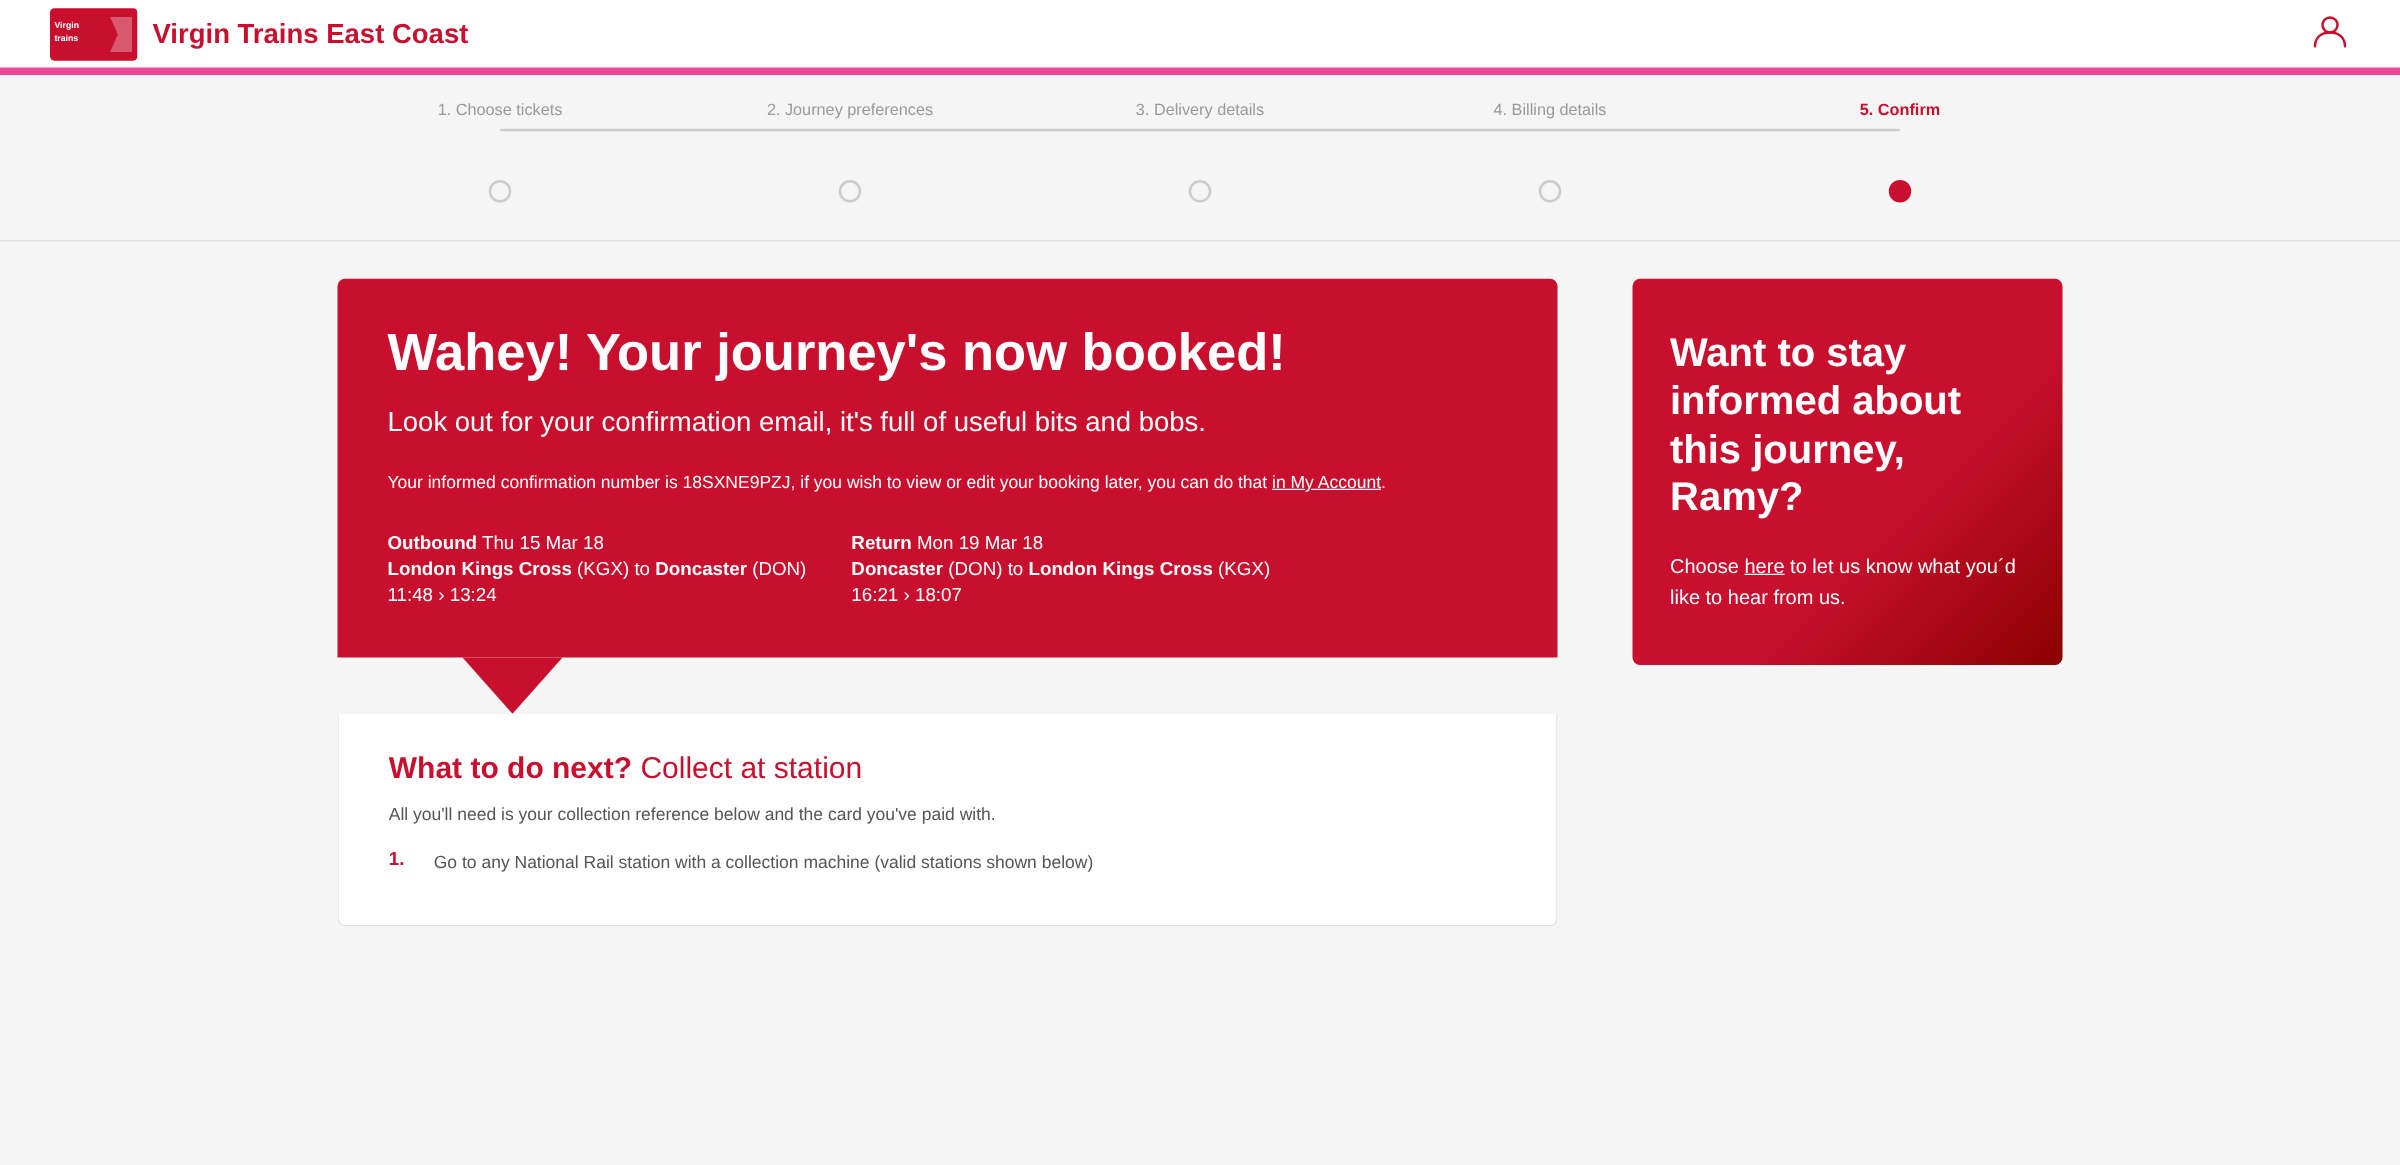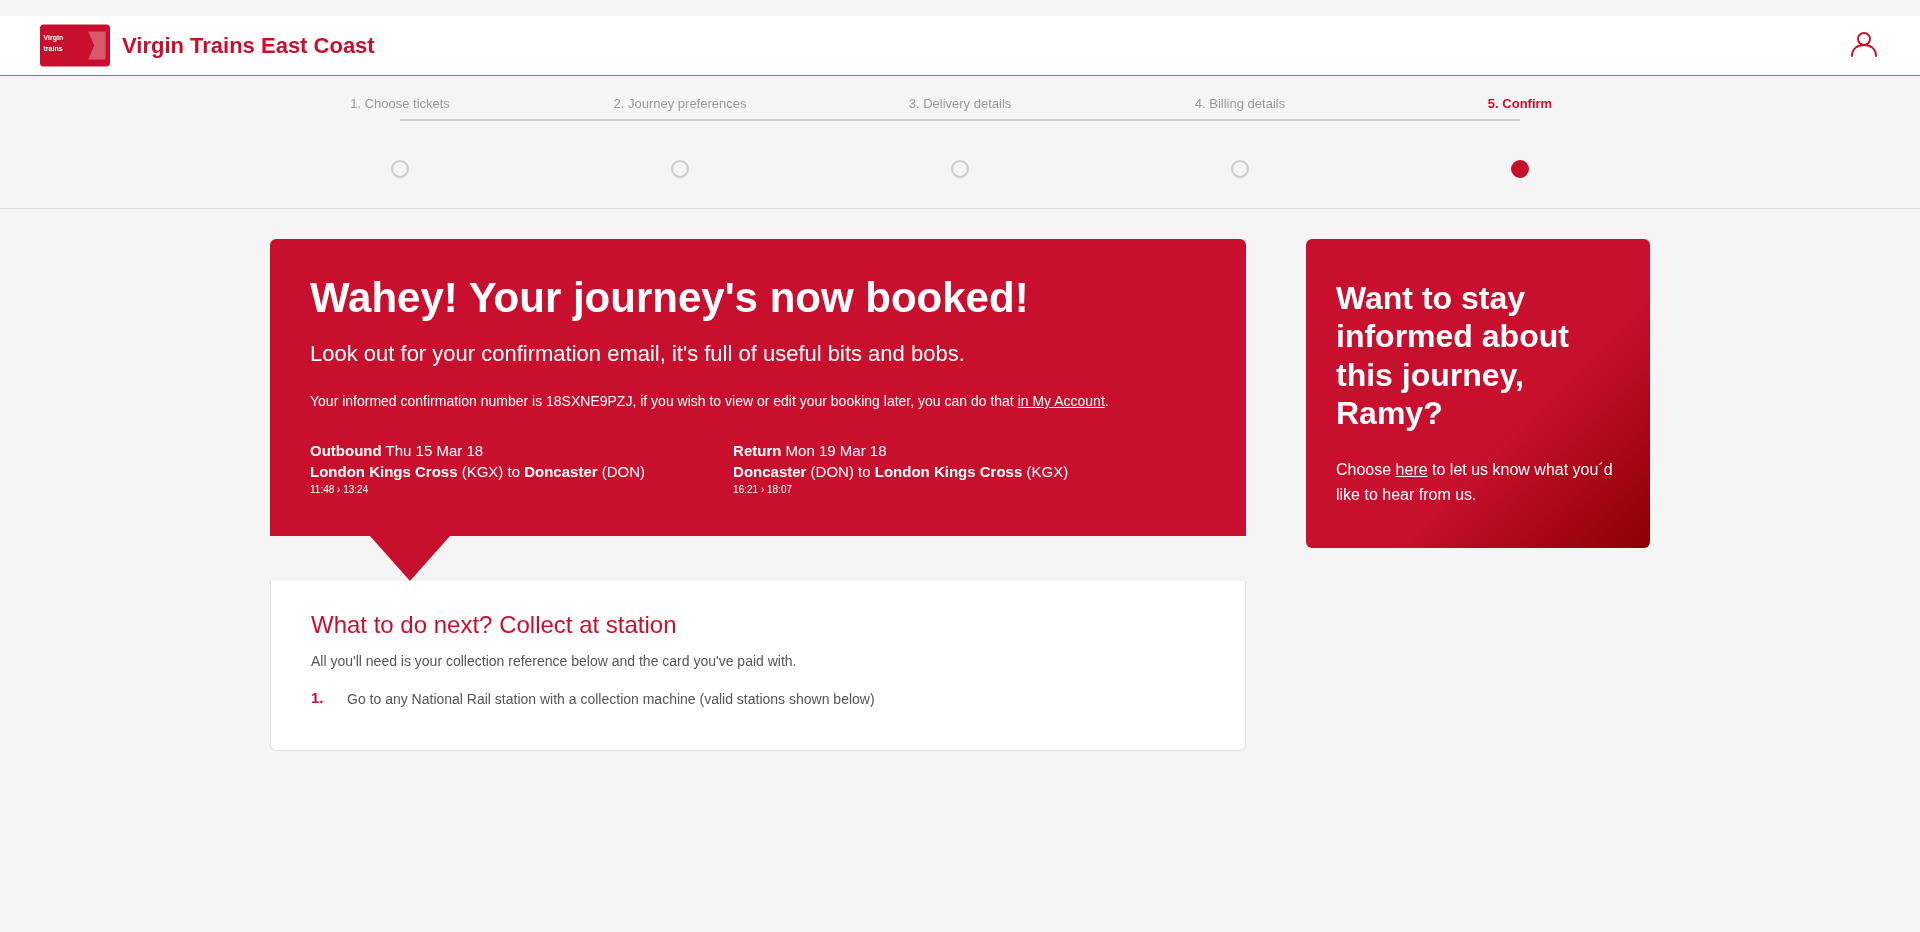--- a/index.html
+++ b/index.html
@@ -6,22 +6,21 @@
     body { font-family: Arial, sans-serif; background: #f5f5f5; color: #333; }
 
     
     .header {
       background: #fff;
       display: flex;
       align-items: center;
       justify-content: space-between;
       padding: 0 40px;
       height: 60px;
-      border-bottom: 1px solid #ec4899;
-      margin-top: 16px;
+      border-bottom: 6px solid #ec4899;
     }
     .logo-area {
       display: flex;
       align-items: center;
       gap: 12px;
     }
     .logo-icon {
       width: 70px;
       height: 45px;
     }
@@ -119,40 +118,40 @@
     .confirmation-ref {
       font-size: 14px;
       margin-bottom: 30px;
       line-height: 1.6;
     }
     .confirmation-ref a {
       color: #fff;
     }
     .journey-details {
       display: flex;
-      gap: 88px;
+      gap: 36px;
       margin-top: 21px;
     }
     .journey-col {}
     .journey-label {
       font-size: 15px;
       margin-bottom: 4px;
     }
     .journey-label strong {
       font-weight: bold;
     }
     .journey-route {
       font-size: 15px;
       margin-bottom: 4px;
     }
     .journey-route strong {
       font-weight: bold;
     }
     .journey-time {
-      font-size: 10px;
+      font-size: 15px;
     }
 
     
     .pointer-wrapper {
       display: flex;
       justify-content: flex-start;
       padding-left: 100px;
     }
     .triangle-down {
       width: 0;
@@ -169,21 +168,21 @@
       border-top: none;
       padding: 30px 40px;
       border-radius: 0 0 6px 6px;
     }
     .next-steps-title {
       font-size: 24px;
       margin-bottom: 14px;
     }
     .next-steps-title .label {
       color: #c8102e;
-      font-weight: normal;
+      font-weight: bold;
     }
     .next-steps-title .value {
       color: #c8102e;
       font-weight: normal;
     }
     .next-steps-desc {
       font-size: 14px;
       color: #555;
       margin-bottom: 20px;
     }

